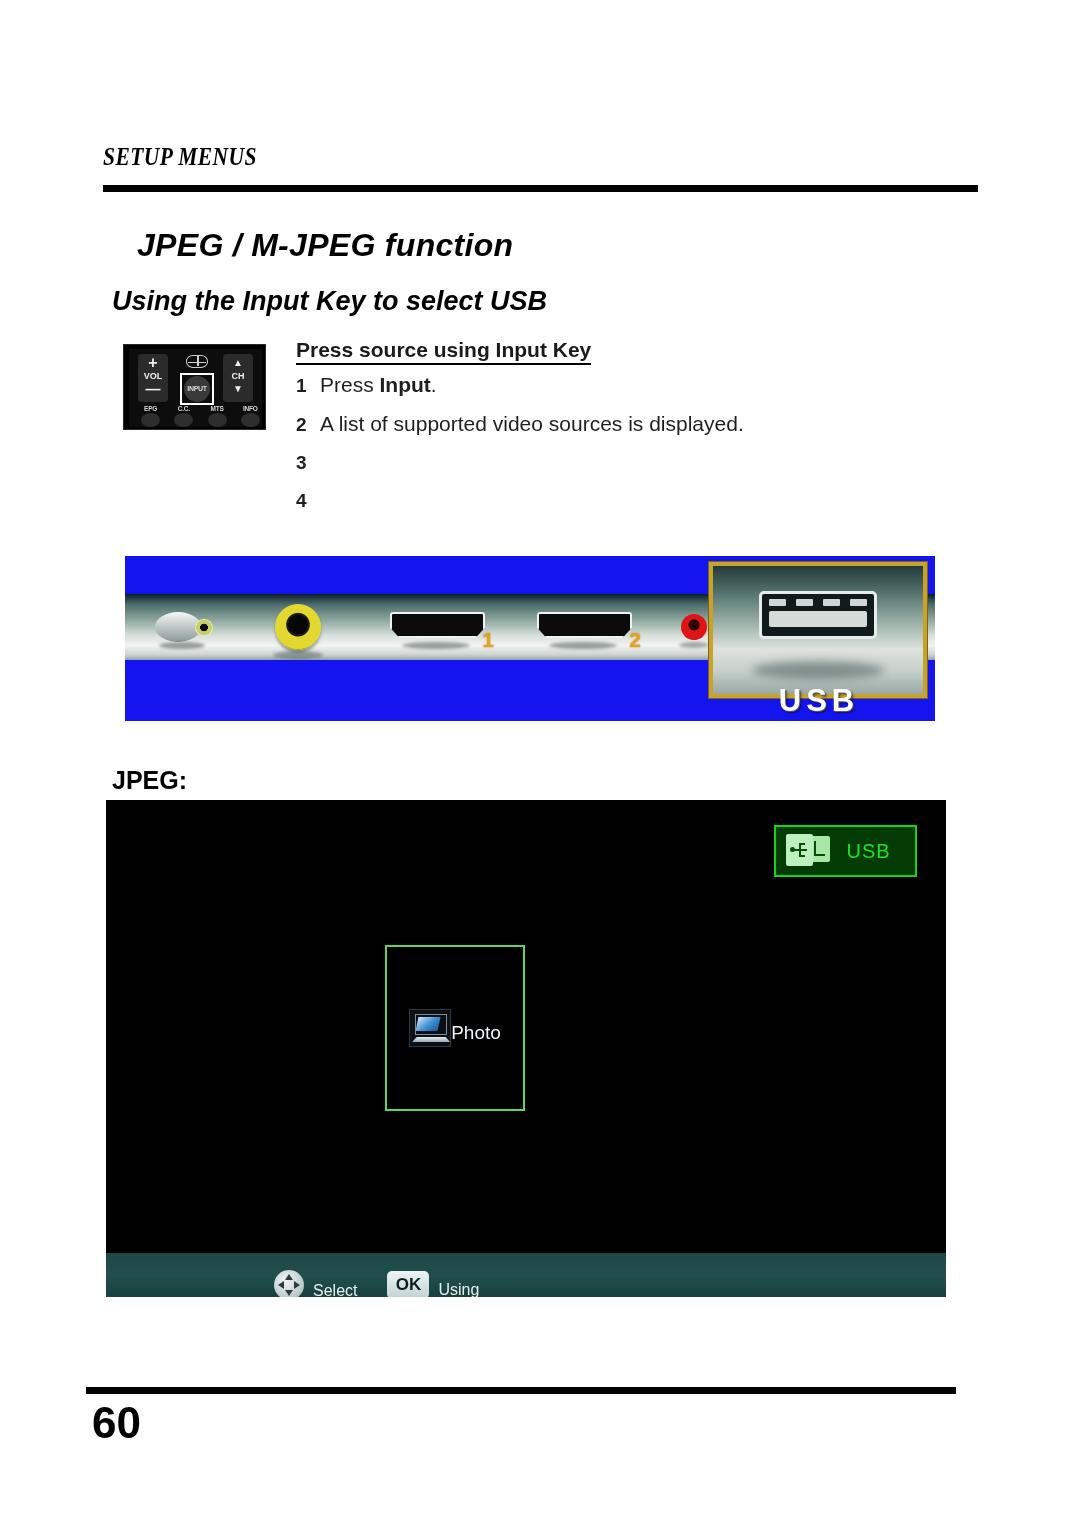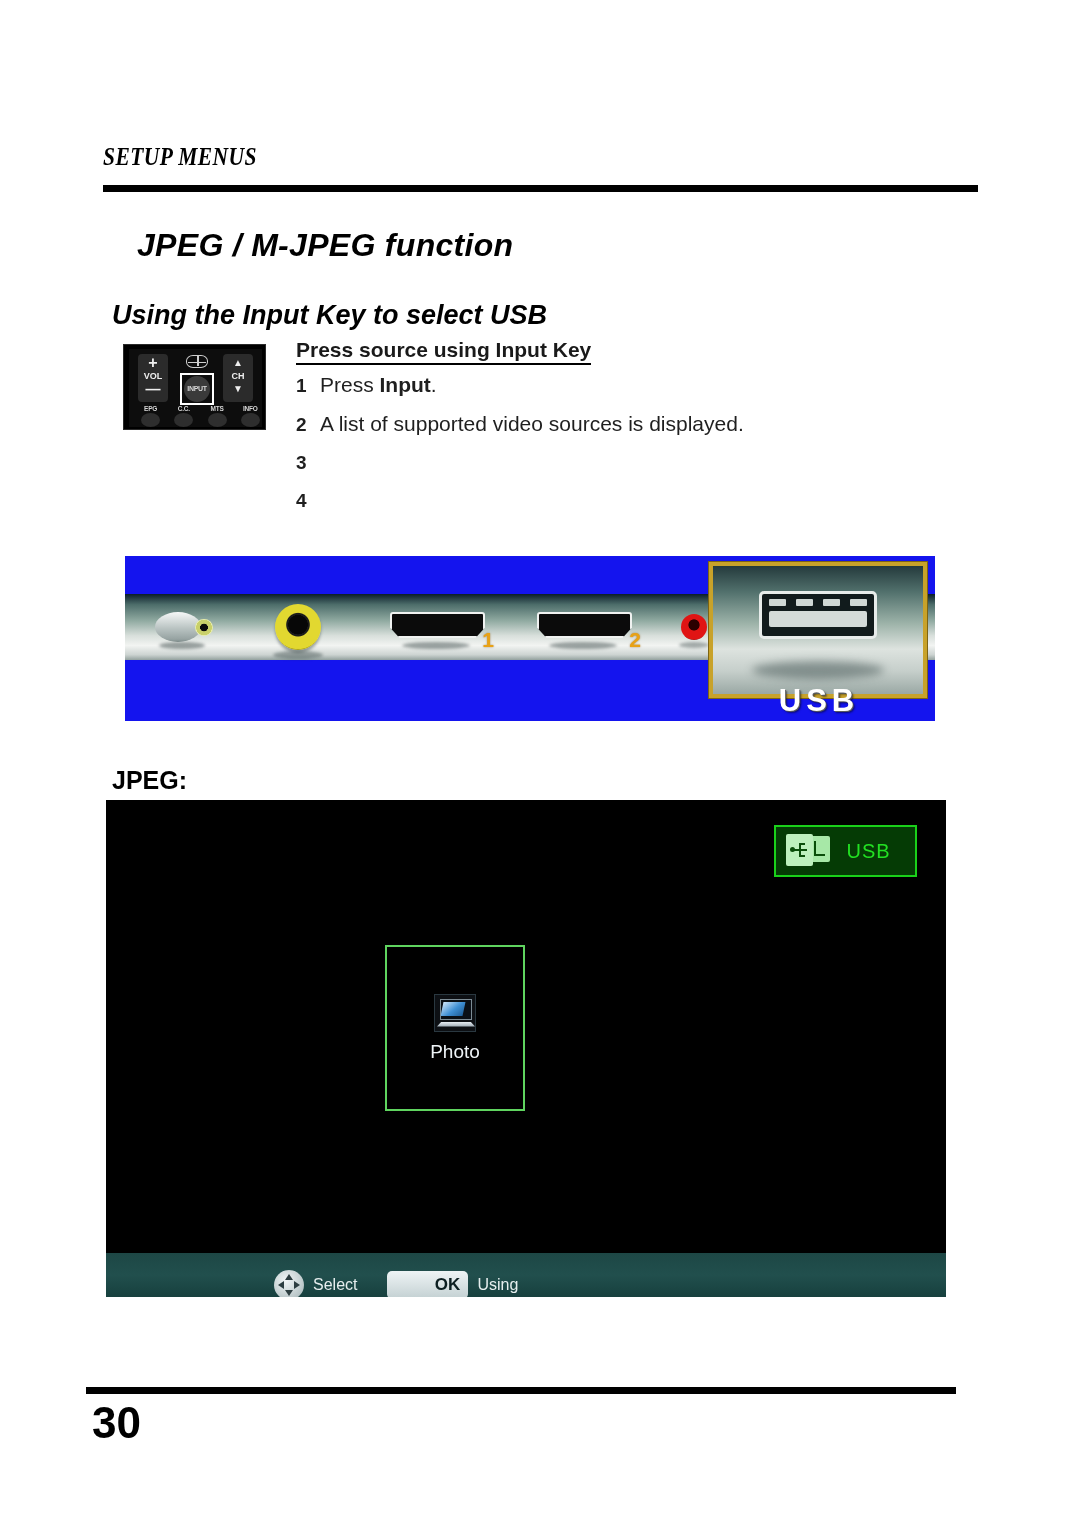--- a/index.html
+++ b/index.html
@@ -49,21 +49,21 @@
     font-style: italic;
     font-size: 32px;
     color: #000;
     letter-spacing: 0.3px;
     white-space: nowrap;
     margin-left: 27px;
   }
   .h2-title {
     position: absolute;
     left: 112px;
-    top: 300px;
+    top: 286px;
     font-family: "Liberation Sans", sans-serif;
     font-weight: 700;
     font-style: italic;
     font-size: 27px;
     color: #000;
     white-space: nowrap;
   }
 
   
   .keypad {
@@ -541,21 +541,21 @@
     left: 279px;
     top: 145px;
     display: flex;
     align-items: flex-start;
   }
   .media-cell {
     width: 140px;
     height: 166px;
     box-sizing: border-box;
     display: flex;
-    flex-direction: column;
+    flex-direction: row;
     align-items: center;
     justify-content: center;
     border: 2px solid transparent;
   }
   .media-cell.selected {
     border-color: #5fd45f;
   }
   .media-icon {
     width: 42px;
     height: 38px;
@@ -612,21 +612,21 @@
     width: 100%;
     height: 44px;
     background: linear-gradient(180deg,#1d4745 0%,#214f4d 50%,#17403e 100%);
     display: flex;
     align-items: center;
     padding-left: 168px;
     box-sizing: border-box;
   }
   .sb-group {
     display: flex;
-    align-items: center;
+    align-items: flex-end;
     margin-right: 30px;
     margin-top: 20px;
   }
   .dpad {
     position: relative;
     width: 30px; height: 30px;
     border-radius: 50%;
     background: radial-gradient(circle at 40% 35%, #f2f6f7, #b9c6c8 70%, #8fa0a3);
     margin-right: 9px;
   }
@@ -646,21 +646,20 @@
     width: 42px; height: 28px;
     border-radius: 5px;
     background: linear-gradient(180deg,#eef4f5,#c3d0d2);
     color: #0c1f21;
     font-size: 17px;
     font-weight: 700;
     display: flex;
     align-items: center;
     justify-content: center;
     margin-right: 9px;
-    padding-left: 39px;
   }
 
   
   .foot-rule {
     position: absolute;
     left: 86px;
     top: 1387px;
     width: 870px;
     height: 7px;
     background: #000;
@@ -853,13 +852,13 @@
     </div>
     <div class="sb-group">
       <div class="ok-btn">OK</div>
       <div class="sb-text">Using</div>
     </div>
   </div>
 
 </div>
 
 <div class="foot-rule"></div>
-<div class="page-num">30</div>
+<div class="page-num">60</div>
 
 </body></html>

